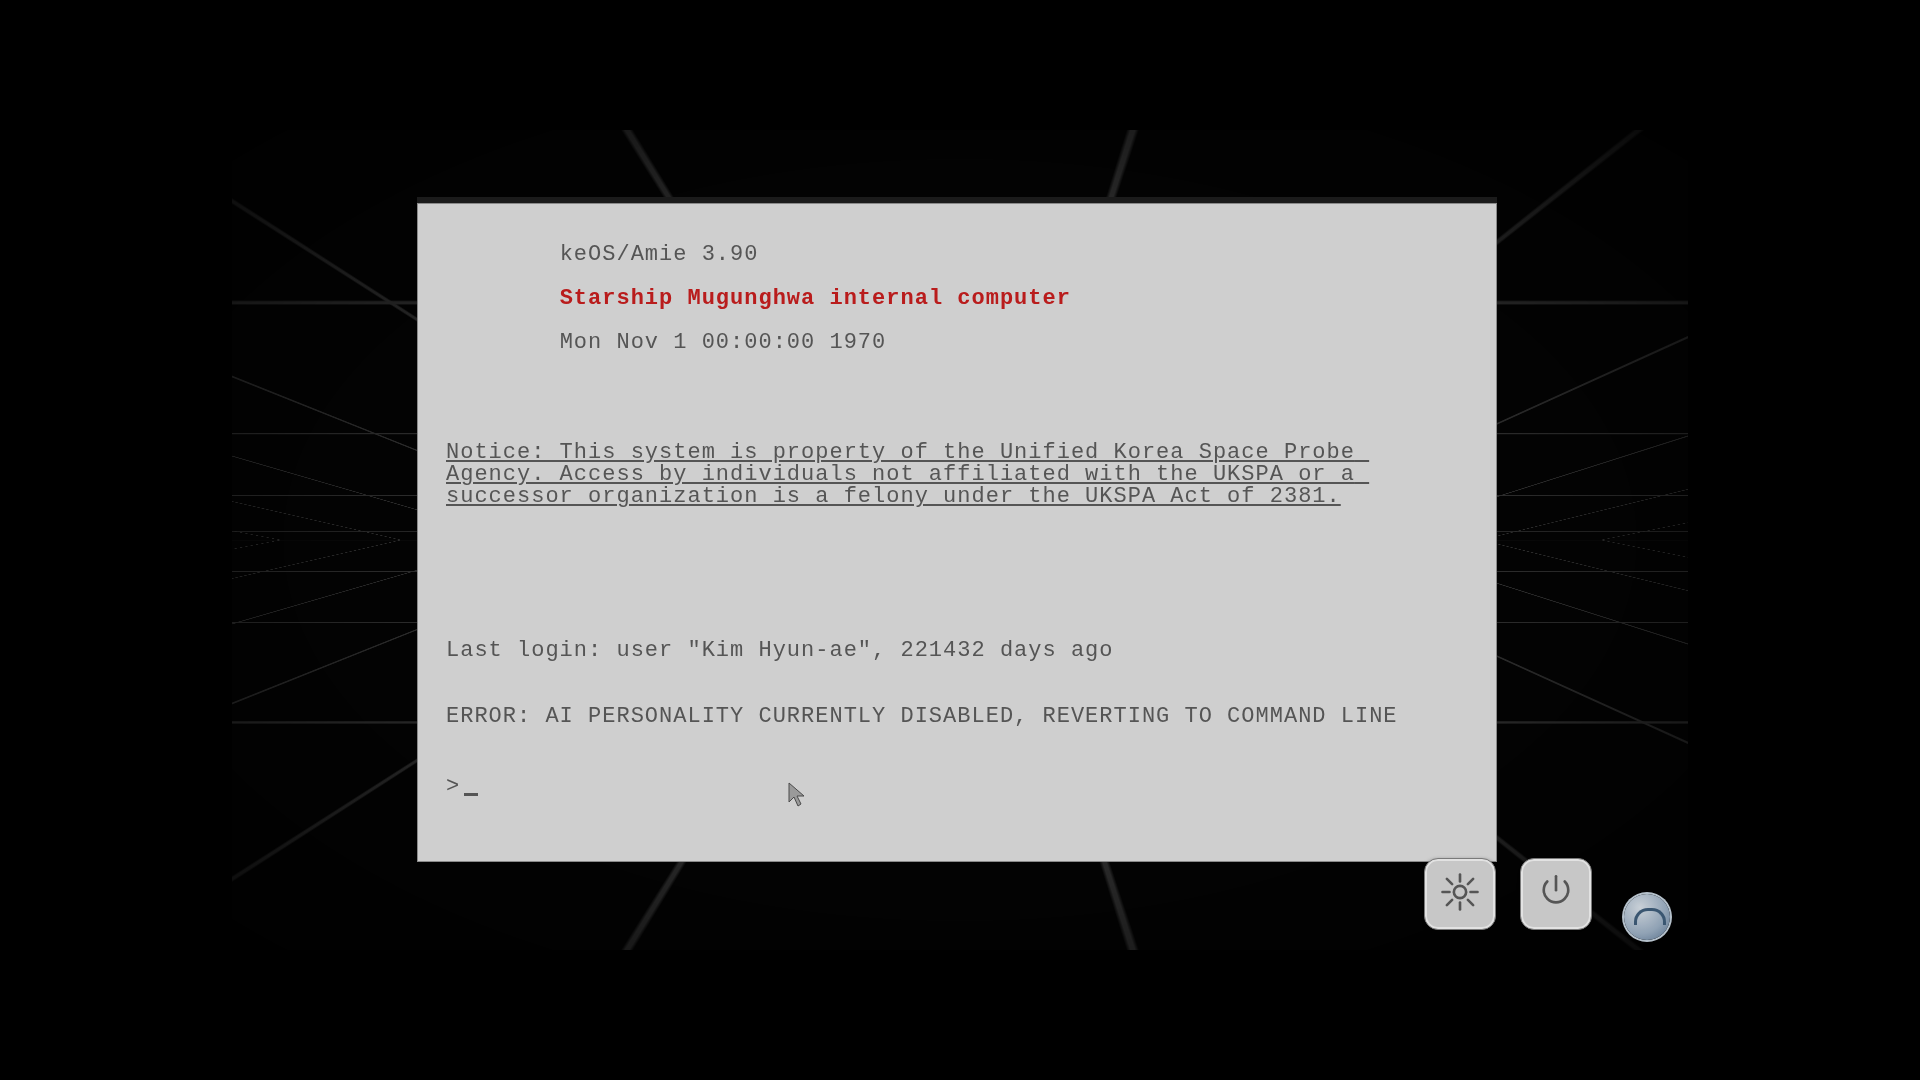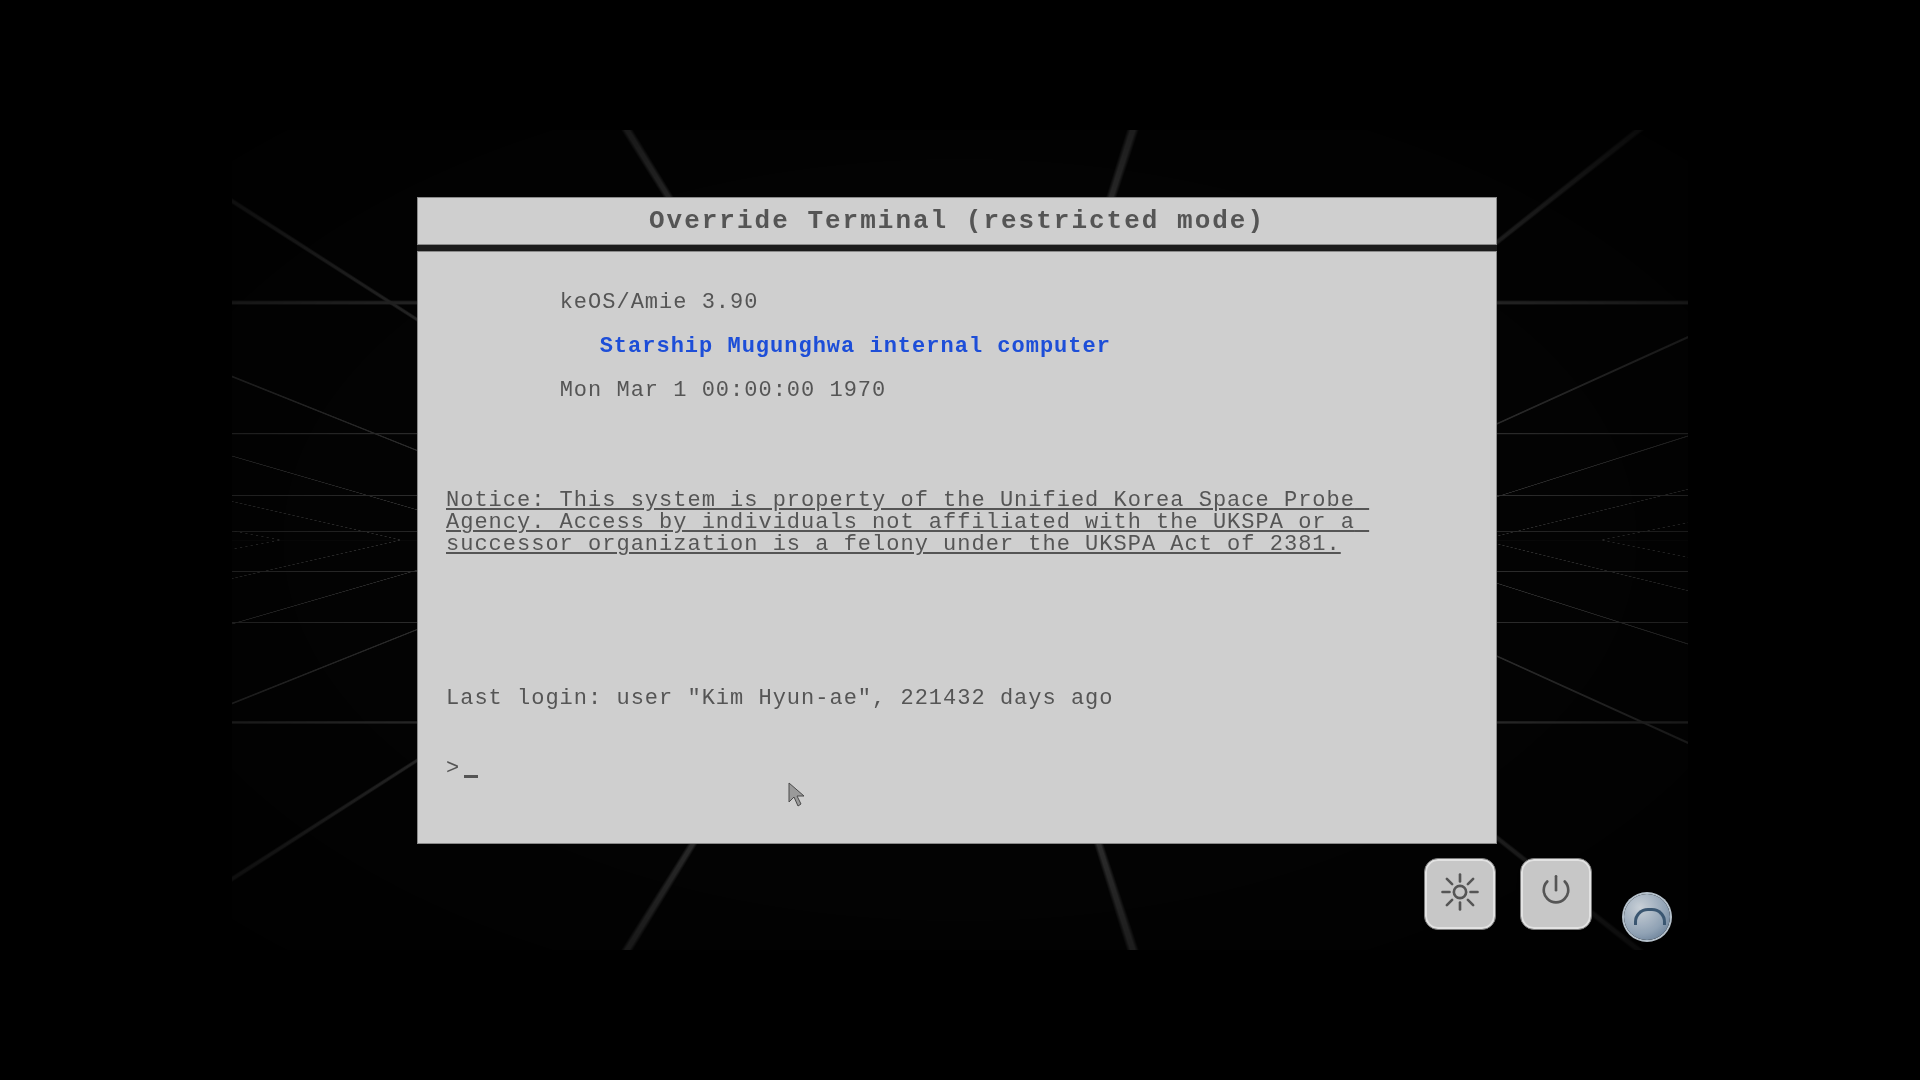--- a/index.html
+++ b/index.html
@@ -87,21 +87,21 @@
     color: #555;
     border: 1px solid #8a8a8a;
     padding: 18px 28px 18px 28px;
     min-height: 530px;
     font-size: 22px;
     line-height: 1.0;
     letter-spacing: 1px;
     font-family: 'Courier New', monospace;
   }
   .hdrline { white-space: pre-wrap; }
-  .hdr-strong { font-weight: bold; color:#1d4ed8;margin-left:40px; }
+  .hdr-strong { font-weight: bold; color:#b91c1c; }
   .para { margin-top: 66px; white-space: pre-wrap; text-decoration: underline; }
   .loglines { margin-top: 88px; white-space: pre-wrap; }
   .prompt-row { display:flex; align-items:center; gap:4px; margin-top:2px; }
   .prompt-input {
     background: transparent;
     border: none;
     outline: none;
     font: inherit;
     color: inherit;
     letter-spacing: inherit;
@@ -174,37 +174,37 @@
 <div class="stage">
 
   <div class="grid3d">
     <div class="grid-flat"></div>
     <div class="grid-plane grid-ceil"></div>
     <div class="grid-plane grid-floor"></div>
   </div>
   <div class="vignette"></div>
 
   <div class="terminal">
-    <div class="titlebar">Override Terminal (restricted mode)</div>
     <div class="titlegap"></div>
 
     <div class="body">
 
       <div class="hdrline">
         <span>keOS/Amie 3.90</span>
         <span> </span>
         <span class="hdr-strong">Starship Mugunghwa internal computer</span>
         <span> </span>
-        <span>Mon Mar 1 00:00:00 1970</span>
+        <span>Mon Nov 1 00:00:00 1970</span>
       </div>
 
       <div class="para">Notice: This system is property of the Unified Korea Space Probe Agency. Access by individuals not affiliated with the UKSPA or a successor organization is a felony under the UKSPA Act of 2381.</div>
 
       <div class="loglines">
         <div>Last login: user "Kim Hyun-ae", 221432 days ago</div>
+        <div>ERROR: AI PERSONALITY CURRENTLY DISABLED, REVERTING TO COMMAND LINE</div>
         <div class="prompt-row">
           <span>&gt;</span>
           <span class="cursor"></span>
           <input class="prompt-input" value="" style="">
         </div>
       </div>
 
     </div>
   </div>
 

